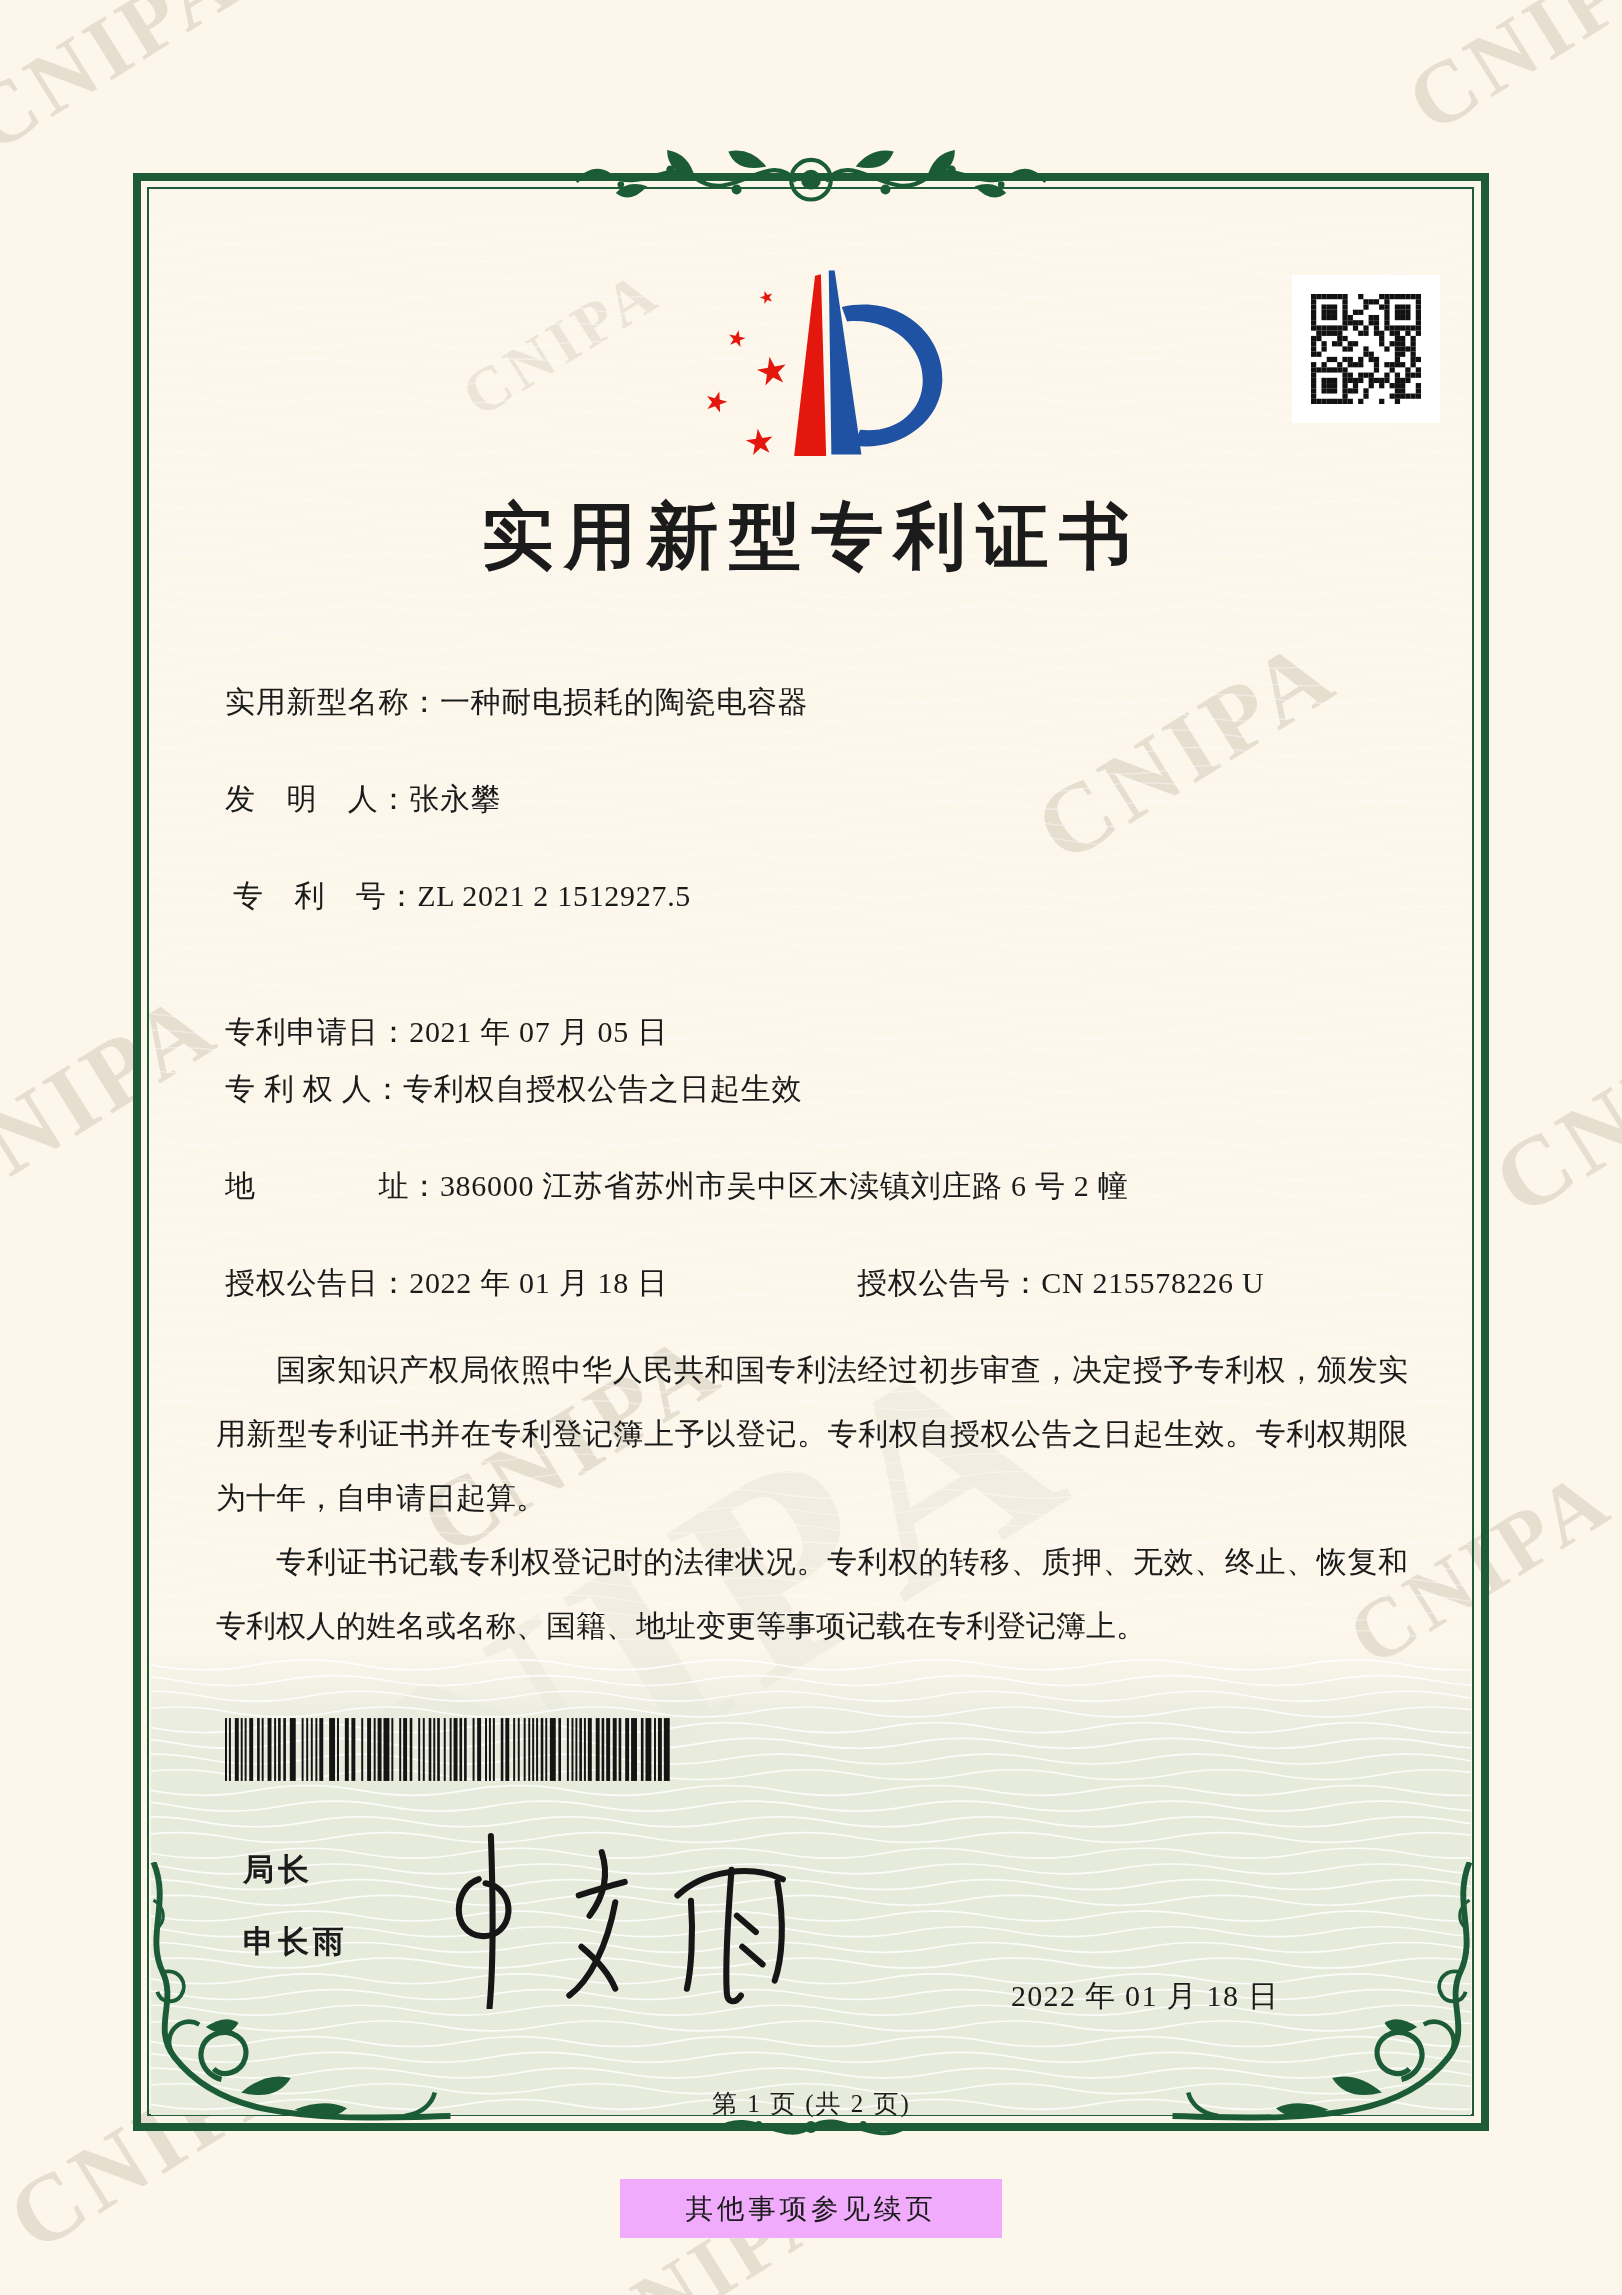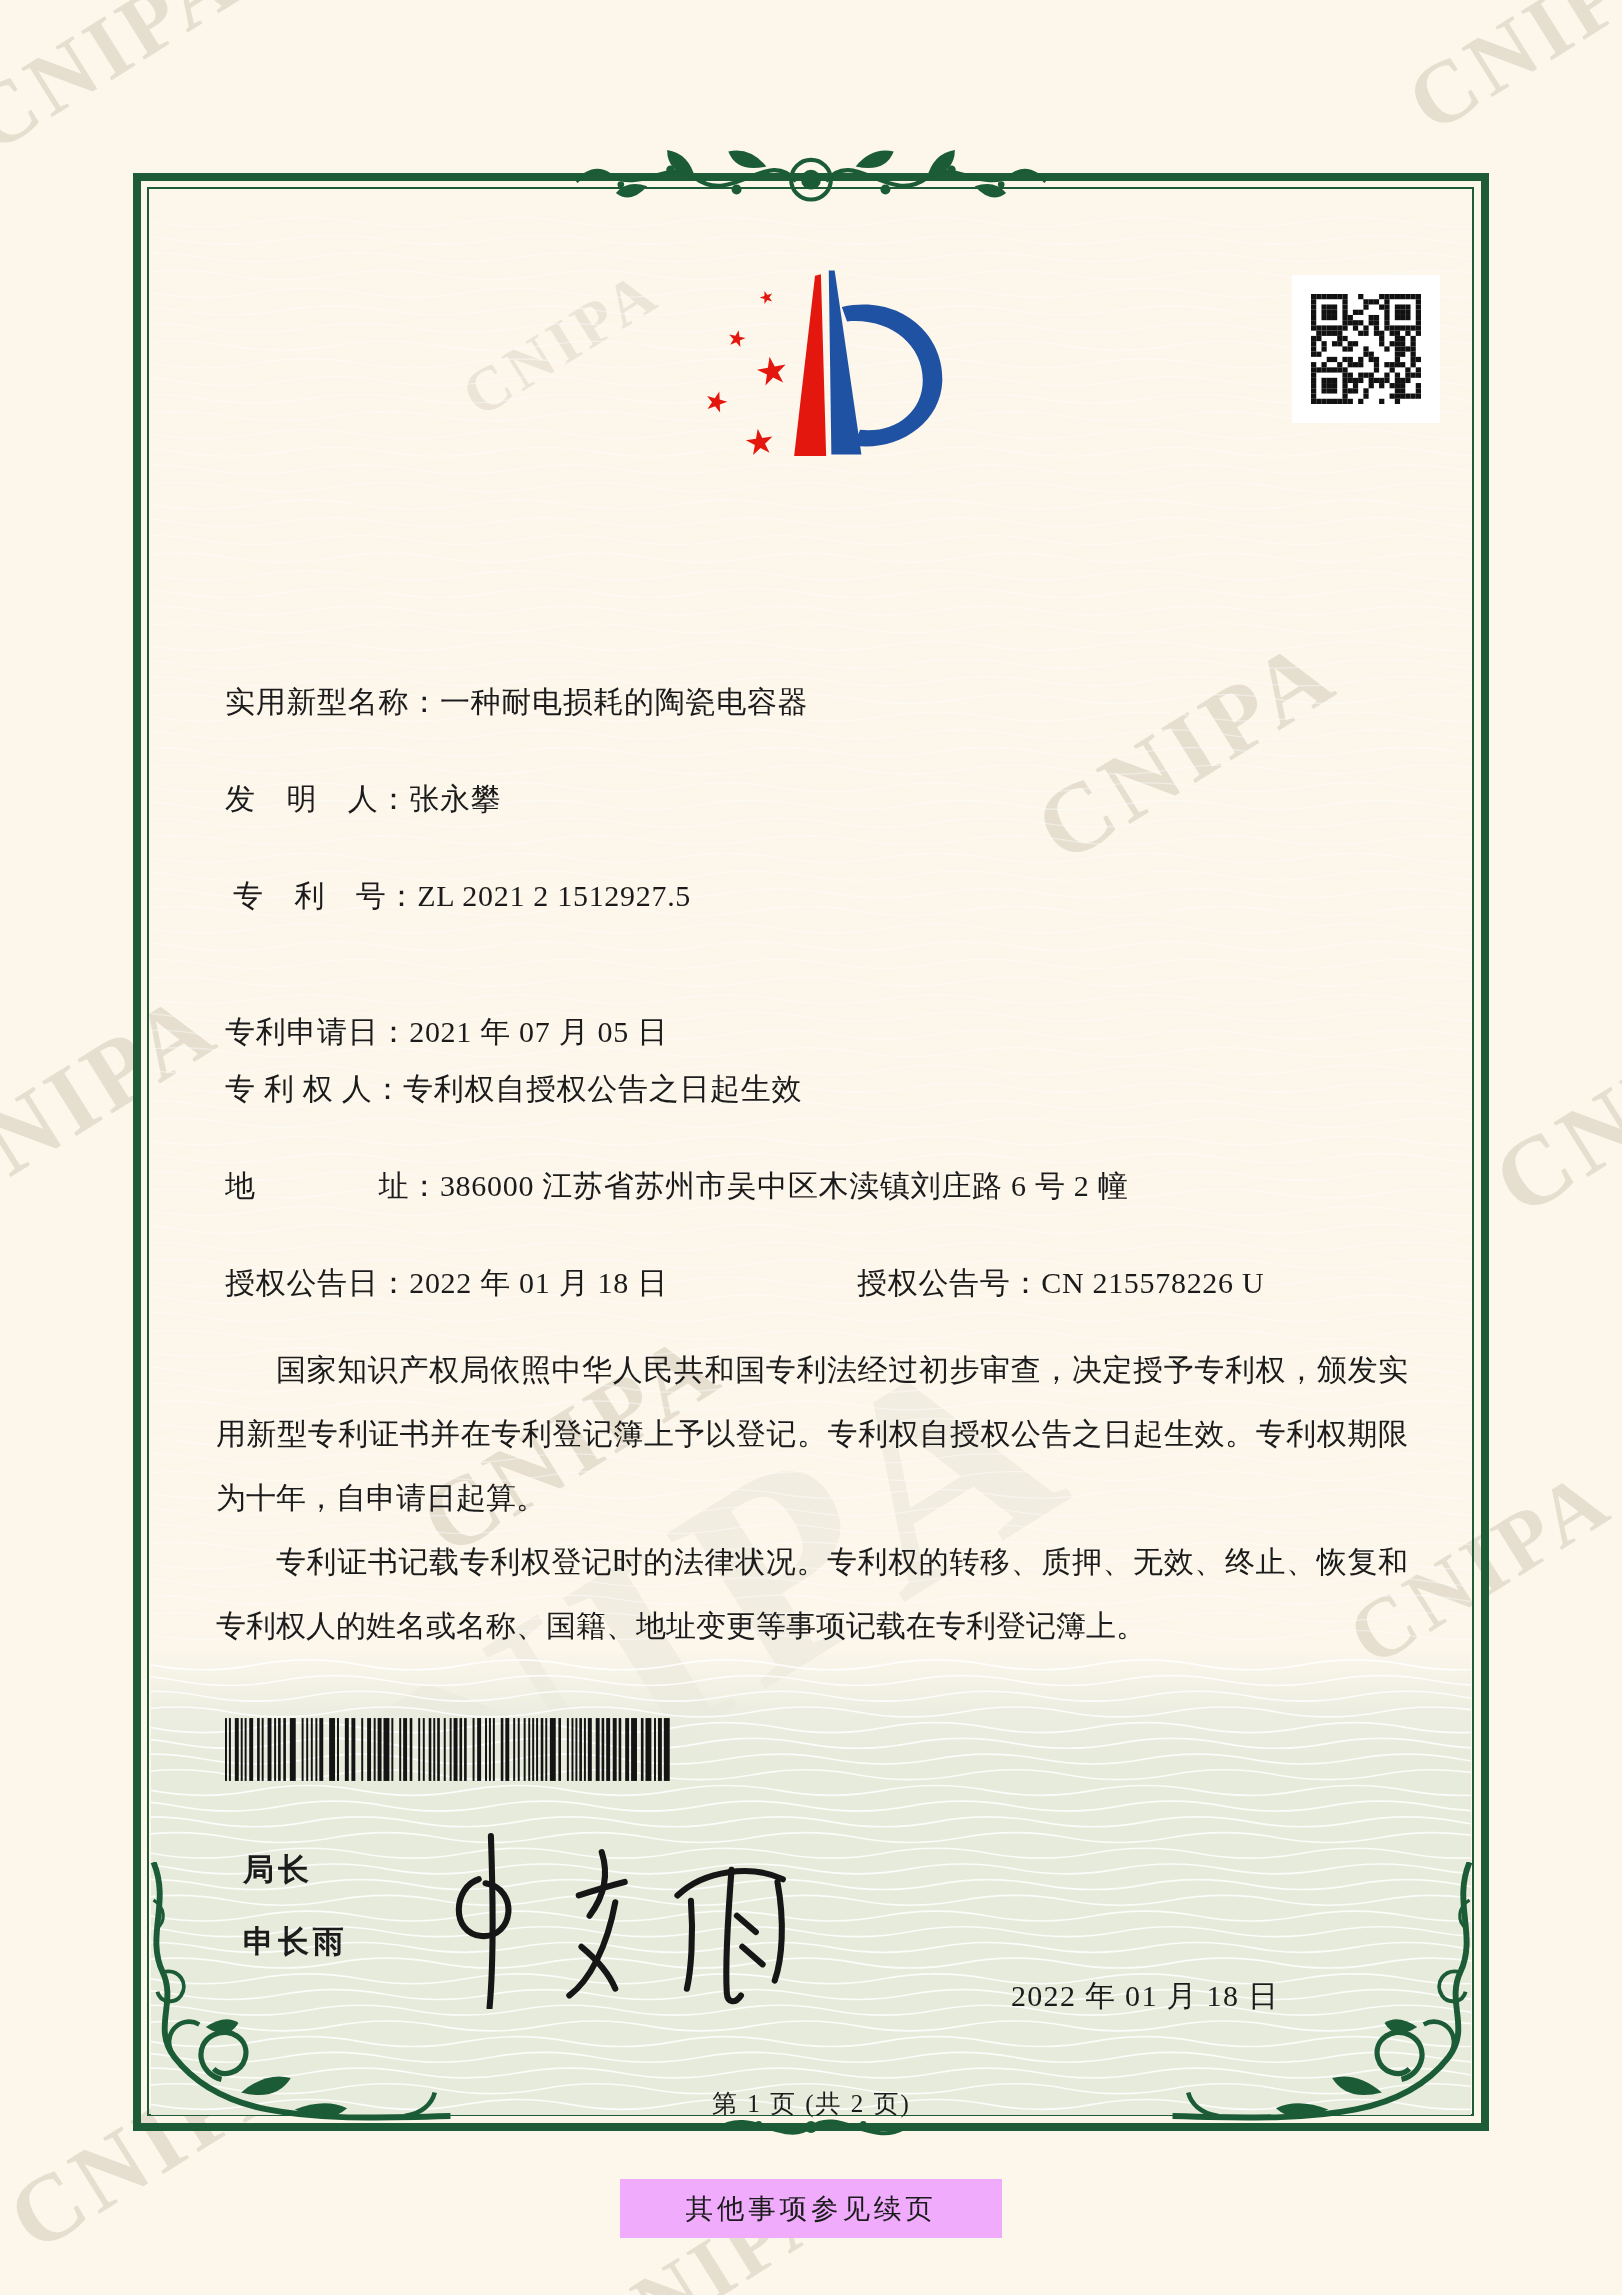--- a/index.html
+++ b/index.html
@@ -462,20 +462,21 @@
         <rect x="32" y="160" width="8" height="8" fill="#111"></rect>
         <rect x="40" y="160" width="8" height="8" fill="#111"></rect>
         <rect x="48" y="160" width="8" height="8" fill="#111"></rect>
         <rect x="56" y="160" width="8" height="8" fill="#111"></rect>
         <rect x="72" y="160" width="8" height="8" fill="#111"></rect>
         <rect x="104" y="160" width="8" height="8" fill="#111"></rect>
         <rect x="128" y="160" width="8" height="8" fill="#111"></rect>
       </svg>
     </div>
 
+  <div class="title">实用新型专利证书</div>
 
   <div class="line" style="top:682px;">实用新型名称：一种耐电损耗的陶瓷电容器</div>
   <div class="line" style="top:779px;">发　明　人：张永攀</div>
   <div class="line" style="top:876px;margin-left:8px;">专　利　号：ZL 2021 2 1512927.5</div>
   <div class="line" style="top:1012px;">专利申请日：2021 年 07 月 05 日</div>
   <div class="line" style="top:1069px;">专 利 权 人：专利权自授权公告之日起生效</div>
   <div class="line" style="top:1166px;">地　　　　址：386000 江苏省苏州市吴中区木渎镇刘庄路 6 号 2 幢</div>
   <div class="line" style="top:1263px;">授权公告日：2022 年 01 月 18 日</div>
   <div class="line grant-no" style="top:1263px;">授权公告号：CN 215578226 U</div>
 

